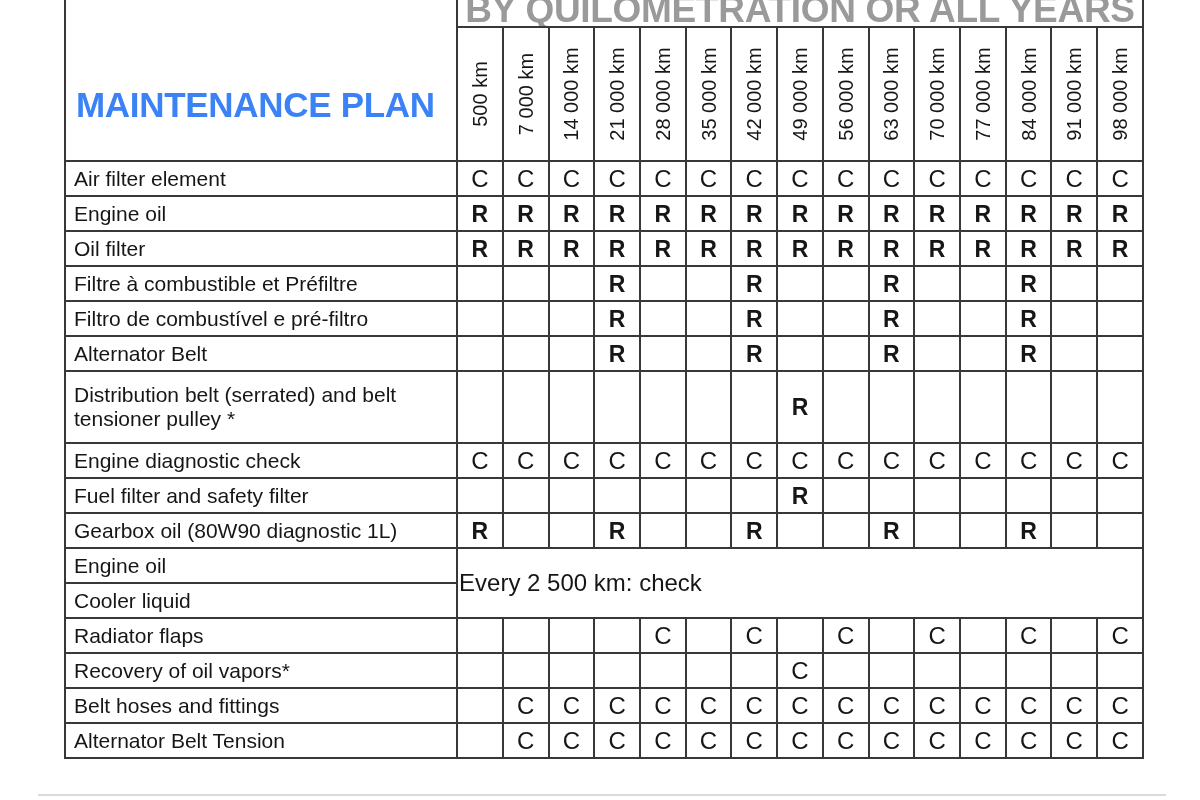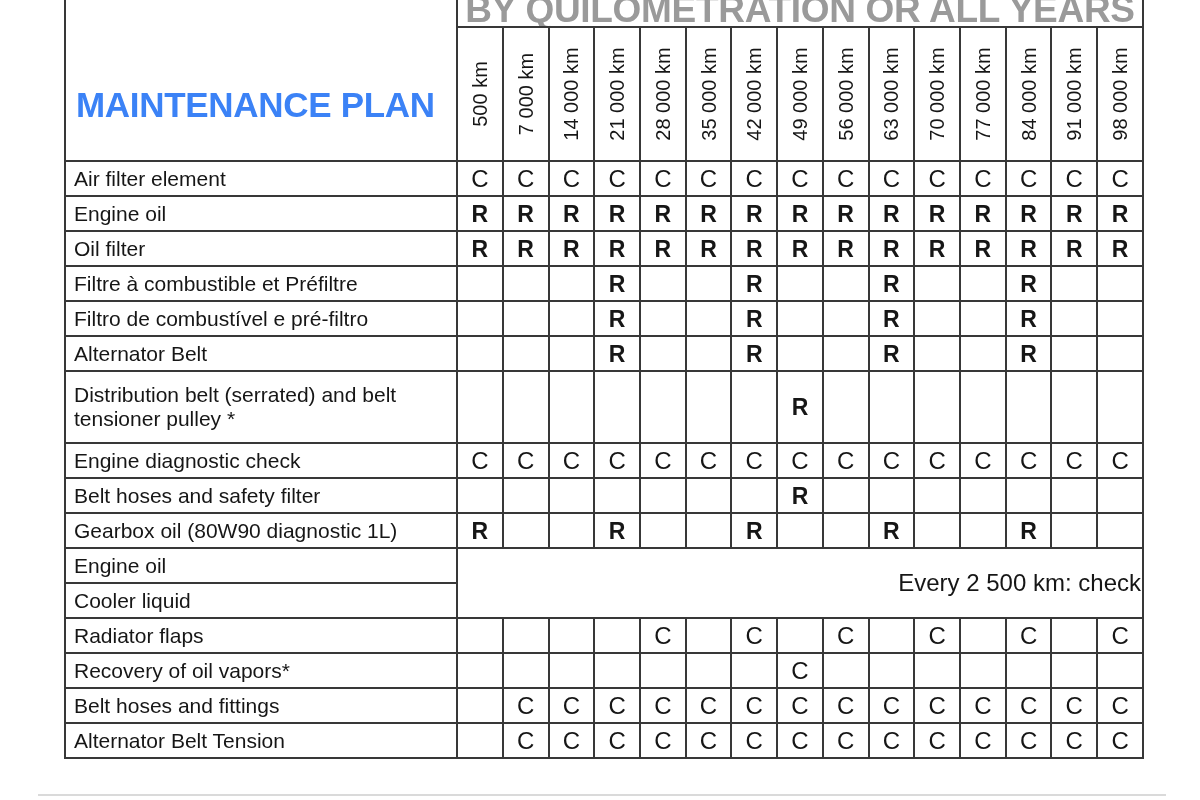--- a/index.html
+++ b/index.html
@@ -84,21 +84,21 @@
   td.mark-cell {
     text-align: center;
     font-size: 24px;
     padding: 0;
   }
   td.mark-cell .mark-R {
     font-weight: bold;
     font-size: 23px;
   }
   td.note-cell {
-    text-align: right;
+    text-align: left;
     font-size: 24px;
   }
   .scan-artifact-line {
     position: absolute;
     left: 38px;
     top: 794px;
     width: 1128px;
     height: 2px;
     background: #dadada;
   }
@@ -323,21 +323,21 @@
           <td class="mark-cell"><span class="mark-C">C</span></td>
           <td class="mark-cell"><span class="mark-C">C</span></td>
           <td class="mark-cell"><span class="mark-C">C</span></td>
           <td class="mark-cell"><span class="mark-C">C</span></td>
           <td class="mark-cell"><span class="mark-C">C</span></td>
           <td class="mark-cell"><span class="mark-C">C</span></td>
           <td class="mark-cell"><span class="mark-C">C</span></td>
           <td class="mark-cell"><span class="mark-C">C</span></td>
         </tr>
         <tr>
-          <td class="label-cell"><span>Belt hoses and safety filter</span></td>
+          <td class="label-cell"><span>Fuel filter and safety filter</span></td>
           <td class="mark-cell"><span class="mark-C"></span></td>
           <td class="mark-cell"><span class="mark-C"></span></td>
           <td class="mark-cell"><span class="mark-C"></span></td>
           <td class="mark-cell"><span class="mark-C"></span></td>
           <td class="mark-cell"><span class="mark-C"></span></td>
           <td class="mark-cell"><span class="mark-C"></span></td>
           <td class="mark-cell"><span class="mark-C"></span></td>
           <td class="mark-cell"><span class="mark-R">R</span></td>
           <td class="mark-cell"><span class="mark-C"></span></td>
           <td class="mark-cell"><span class="mark-C"></span></td>

